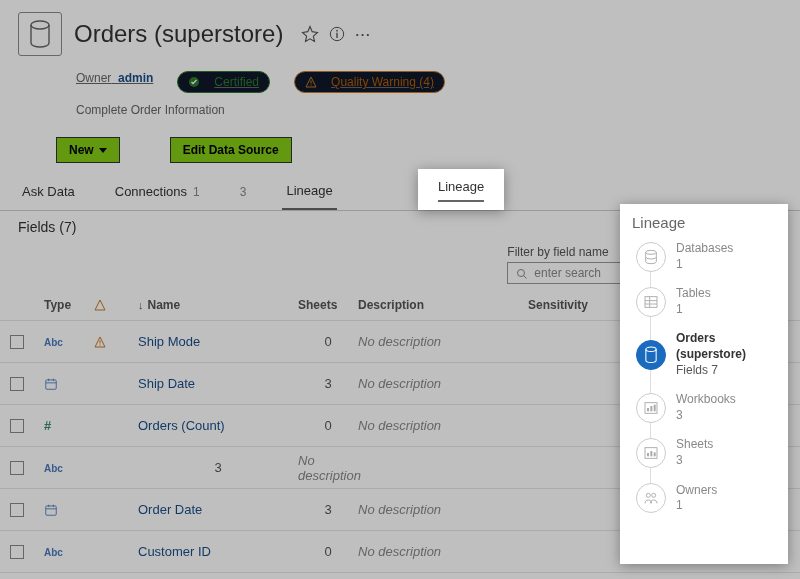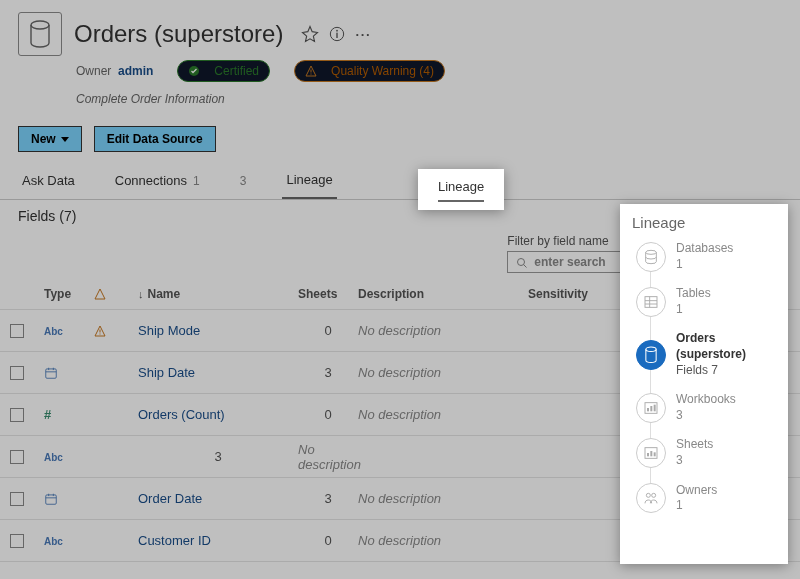--- a/index.html
+++ b/index.html
@@ -7,49 +7,49 @@
 
 .page { position: relative; width: 100%; height: 100%; }
 .dim-overlay { position: absolute; inset: 0; background: rgba(0,0,0,0.25); pointer-events: none; z-index: 5; }
 
 
 .header { padding: 12px 18px 6px 18px; position: relative; }
 .title-row { display: flex; align-items: center; gap: 12px; }
 .db-icon-box { width: 44px; height: 44px; border: 1px solid #8b8b8b; border-radius: 3px; display: flex; align-items: center; justify-content: center; background: #fff; }
 .title-text { font-size: 24px; font-weight: 400; color: #333; }
 .title-actions { display: flex; align-items: center; gap: 10px; margin-left: 6px; }
-.meta-row { display: flex; align-items: center; gap: 24px; margin-top: 4px; margin-left: 58px; font-size: 12px; color: #666; }
+.meta-row { display: flex; gap: 24px; margin-top: 15px; margin-left: 58px; font-size: 12px; color: #666; text-decoration: underline; }
 .meta-label { color: #666; }
 .meta-value { color: #1a4e8a; font-weight: 600; }
 .live-conn { color: #1a4e8a; font-weight: 600; display: inline-flex; align-items: center; gap: 4px; }
 .badge { display: inline-flex; align-items: center; gap: 14px; padding: 3px 10px; border-radius: 12px; border: 1px solid; font-size: 12px; background: #0f172a; }
 .badge-cert { border-color: #2b7a2b; color: #2b7a2b; }
 .badge-warn { border-color: #c67820; color: #b35c00; }
-.description-row { margin-top: 10px; margin-left: 58px; font-size: 12px; color: #666; font-style: italic; }
+.description-row { margin-top: 10px; margin-left: 58px; font-size: 12px; color: #666; }
 
 
 .toolbar { display: flex; gap: 12px; padding: 14px 18px 10px; }
-.btn { border: 1px solid #333; background: #7dd3fc; padding: 5px 12px; font-size: 12px; font-weight: 600; cursor: pointer; display: inline-flex; align-items: center; gap: 5px; }
+.btn { border: 1px solid #333; background: #84cc16; padding: 5px 12px; font-size: 12px; font-weight: 600; cursor: pointer; display: inline-flex; align-items: center; gap: 5px; margin-left: 38px; }
 
 
 .tabs { display: flex; gap: 32px; padding: 4px 18px 0; border-bottom: 1px solid #ccc; font-size: 13px; }
 .tab { padding: 6px 4px 10px; color: #333; display: flex; align-items: center; gap: 6px; cursor: pointer; }
 .tab .count { color: #888; font-size: 12px; }
 .tab.active { color: #333; border-bottom: 2px solid #666; font-weight: 500; }
 .tab-highlight { position: absolute; background: #fff; box-shadow: 0 2px 12px rgba(0,0,0,0.35); z-index: 10; padding: 10px 20px 8px; color: #333; }
 .tab-highlight .underline { border-bottom: 2px solid #666; margin-top: 6px; }
 
 
 .subheader { padding: 8px 18px 4px; font-size: 14px; color: #333; }
 
 
 .filter-row { display: flex; align-items: flex-end; gap: 24px; padding: 6px 18px 10px; }
 .filter-row .spacer { flex: 1; }
 .filter-block { display: flex; flex-direction: column; gap: 3px; font-size: 12px; color: #555; }
-.search-box { display: flex; align-items: flex-end; border: 1px solid #999; background: #fff; padding: 3px 8px; width: 170px; font-size: 12px; color: #888; gap: 6px; font-weight: bold; }
+.search-box { display: flex; align-items: flex-end; border: 1px solid #999; background: #fff; padding: 3px 8px; width: 170px; font-size: 12px; color: #888; gap: 6px; }
 .sort-select { display: flex; align-items: center; gap: 6px; font-size: 12px; color: #333; padding: 3px 2px; }
 
 
 .table { width: 100%; }
 .thead, .trow { display: grid; grid-template-columns: 34px 50px 44px 160px 60px 170px 90px; align-items: center; padding: 0 10px; }
 .thead { font-size: 12px; color: #555; font-weight: 600; padding-bottom: 8px; padding-top: 4px; }
 .thead .name-hdr { display: flex; align-items: center; gap: 4px; }
 .trow { height: 42px; border-top: 1px solid #e4e4e4; font-size: 13px; }
 .checkbox { width: 14px; height: 14px; border: 1px solid #888; background: #fff; }
 .type-abc { color: #4a7ab8; font-size: 10px; font-weight: 600; }

